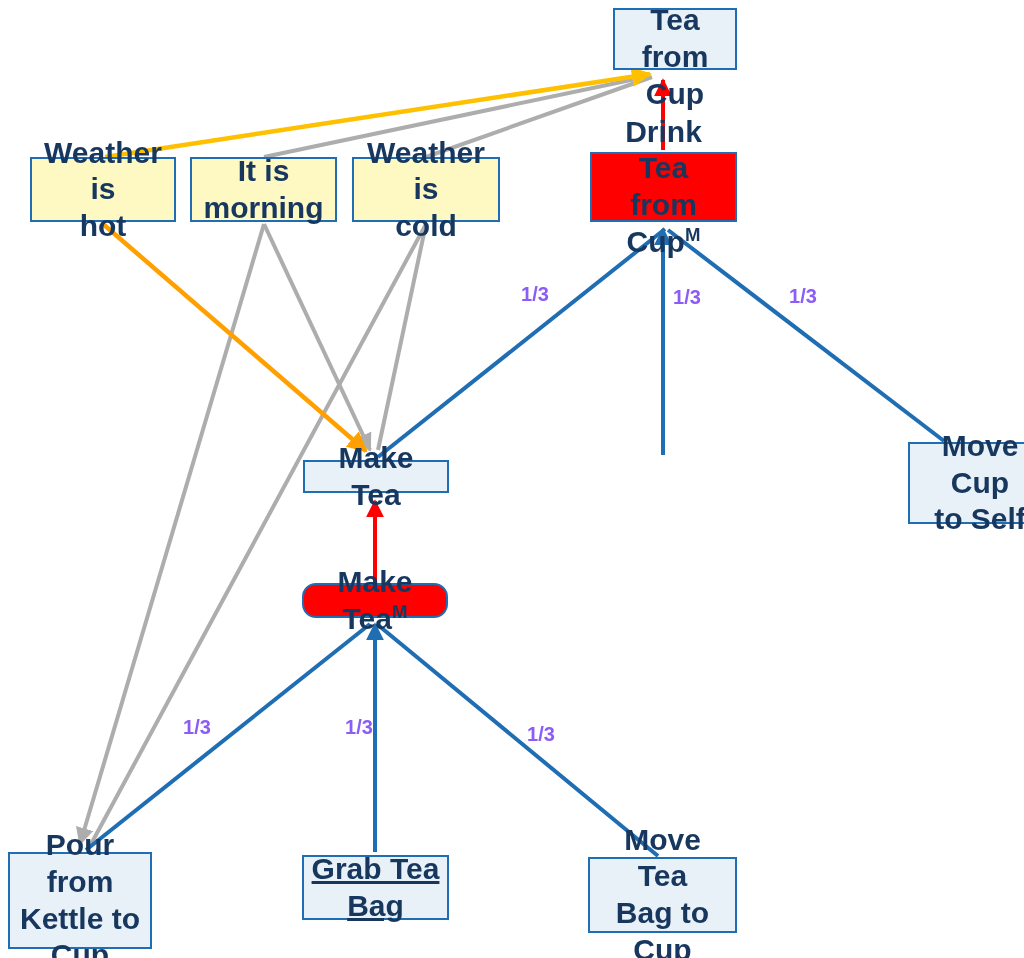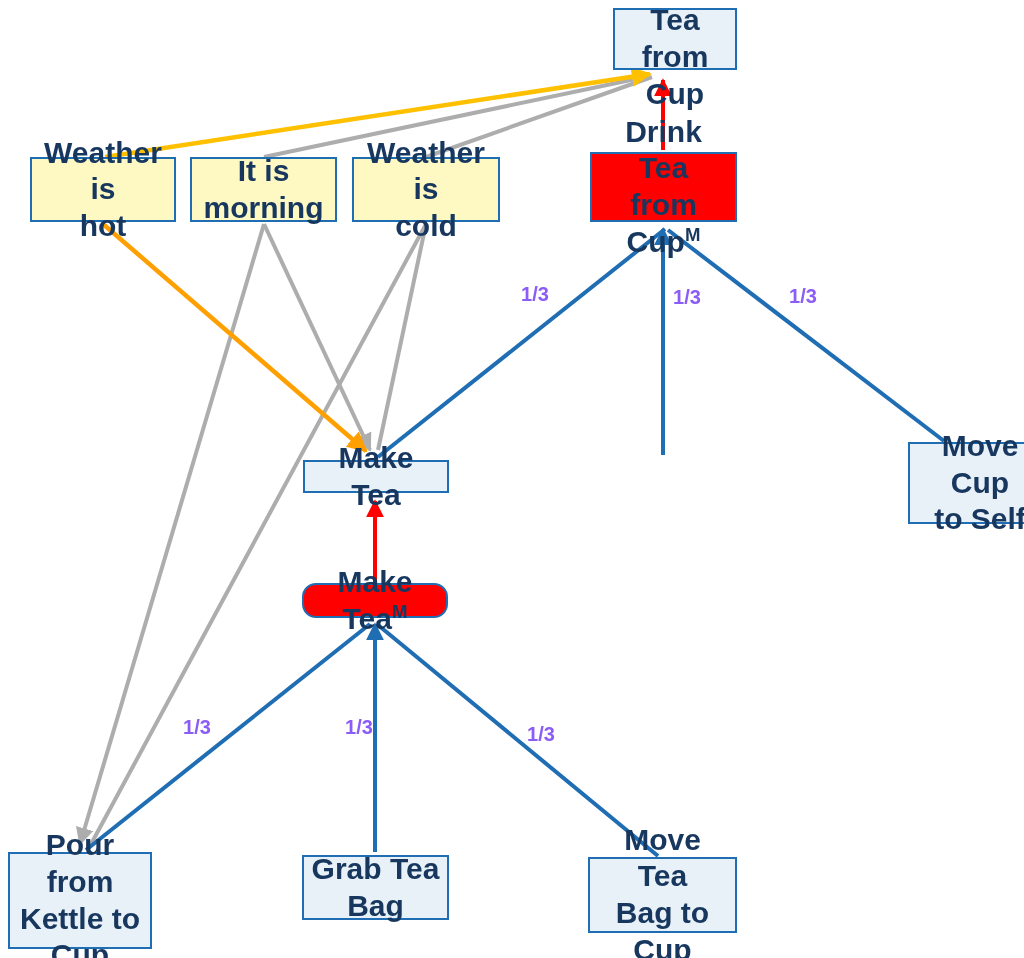--- a/index.html
+++ b/index.html
@@ -121,21 +121,21 @@
   <div class="node method" style="left:302px;top:583px;width:146px;height:35px;border-radius:14px;">
     <span><span>Make Tea</span><sup>M</sup></span>
   </div>
 
   <div class="node task" style="left:8px;top:852px;width:144px;height:97px;">
     <span>Pour from
 Kettle to
 Cup</span>
   </div>
 
-  <div class="node task" style="left:302px;top:855px;width:147px;height:65px;">
+  <div class="node task" style="left:302px;top:855px;width:147px;height:65px;text-decoration:underline;">
     <span>Grab Tea
 Bag</span>
   </div>
 
   <div class="node task" style="left:588px;top:857px;width:149px;height:76px;">
     <span>Move Tea
 Bag to Cup</span>
   </div>
 
   <div class="edge-label" style="left:535px;top:294px;">1/3</div>

